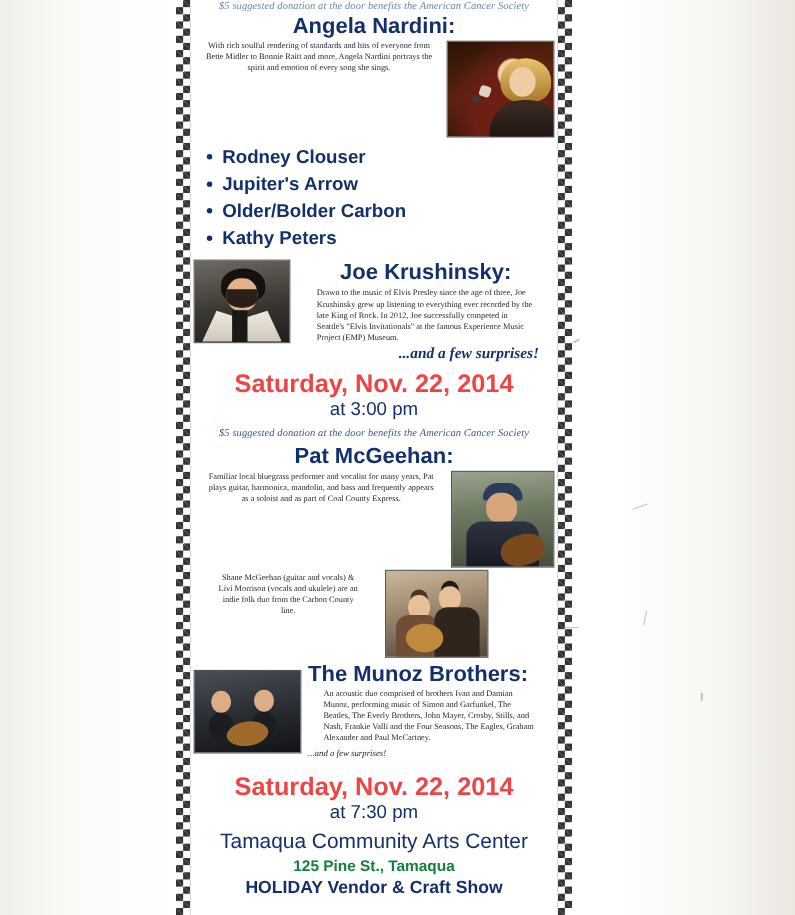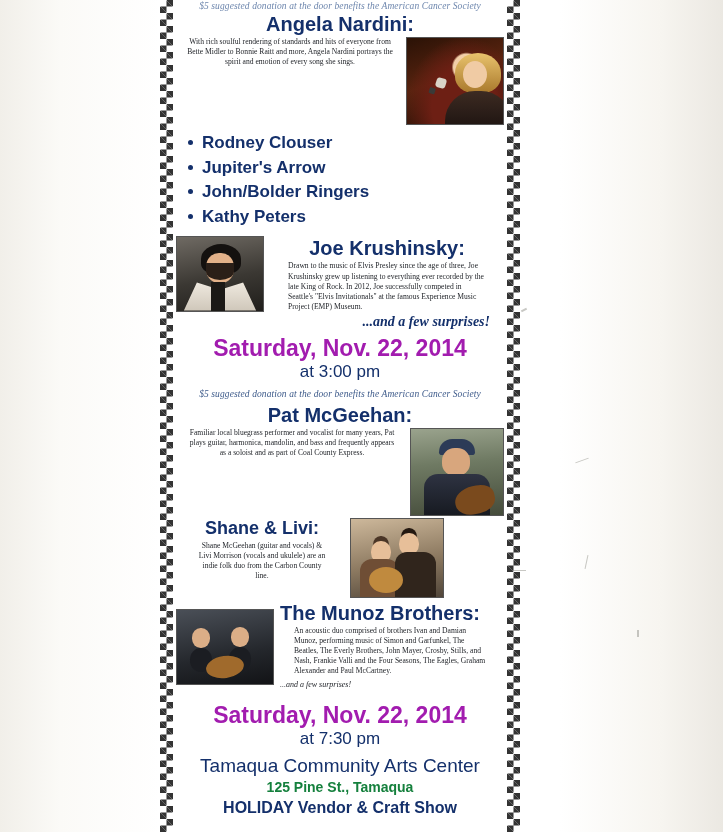--- a/index.html
+++ b/index.html
@@ -129,21 +129,21 @@
     text-align: left;
     padding-right: 0;
     padding-left: 100px;
     color: #23262b;
   }
 
   .big-date {
     font-family: "Liberation Sans", sans-serif;
     font-weight: bold;
     font-size: 23px;
-    color: #a21caf;
+    color: #ef4444;
     margin: 6px 0 0 0;
     line-height: 1.1;
   }
   .big-time {
     font-family: "Liberation Sans", sans-serif;
     font-size: 17px;
     color: #14306b;
     margin: 1px 0 6px 0;
   }
 
@@ -414,21 +414,21 @@
       <div class="photo ph-angela">
         <div class="hair"></div>
           <div class="face"></div>
           <div class="body"></div>
       </div>
     </div>
 
     <ul class="bullet-list">
       <li>Rodney Clouser</li>
       <li>Jupiter's Arrow</li>
-      <li>John/Bolder Ringers</li>
+      <li>Older/Bolder Carbon</li>
       <li>Kathy Peters</li>
     </ul>
 
     <div class="row" style="align-items:flex-end; margin-top:4px;">
       <div class="photo ph-joe">
         <div class="hair"></div>
           <div class="face"></div>
           <div class="beard"></div>
         <div class="suit"></div>
           <div class="shirt"></div>
@@ -454,21 +454,20 @@
       <div class="photo ph-pat">
         <div class="cap"></div>
           <div class="face"></div>
           <div class="body"></div>
           <div class="guitar"></div>
       </div>
     </div>
 
     <div class="row" style="margin-top:2px; align-items:flex-start;">
       <div class="text-col" style="text-align:center; padding-left:4px;">
-        <div class="act-name small" style="margin-bottom:0;">Shane &amp; Livi:</div>
         <div class="blurb" style="width:130px; margin:2px auto 0 auto;">Shane McGeehan (guitar and vocals) &amp; Livi Morrison (vocals and ukulele) are an indie folk duo from the Carbon County line.</div>
       </div>
       <div class="photo ph-shane">
         <div class="f1"></div>
           <div class="f2"></div>
           <div class="b1"></div>
           <div class="b2"></div>
           <div class="guitar"></div>
       </div>
       <div style="width:54px;"></div>

